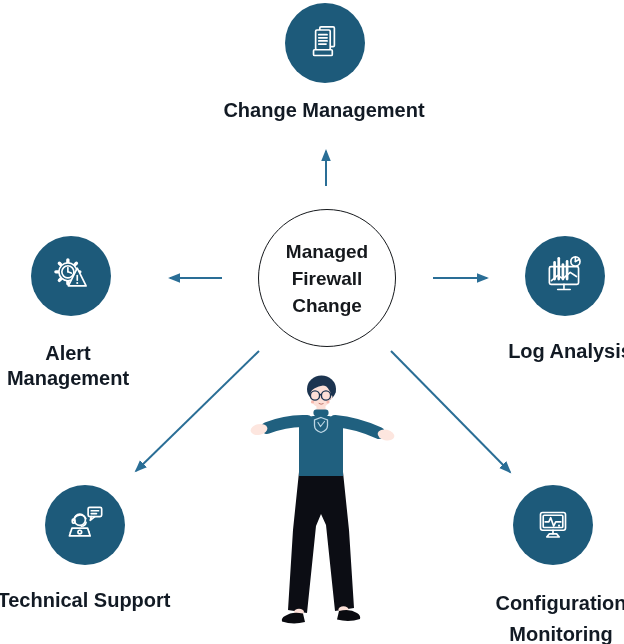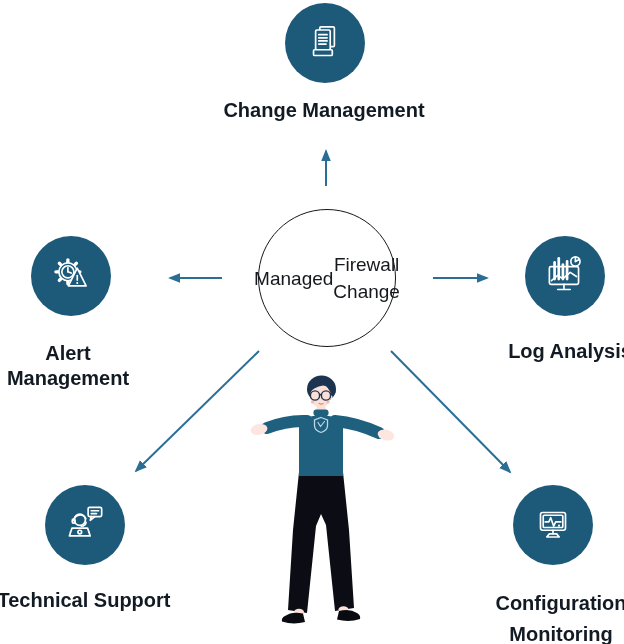--- a/index.html
+++ b/index.html
@@ -22,22 +22,22 @@
   .label { position:absolute; transform:translateX(-50%); text-align:center;
     font-weight:700; font-size:20px; color:#121a24; z-index:2; white-space:nowrap; }
   .label-top    { left:324px; top:99px;text-align:right;  }
   .label-left   { left:68px;  top:341px; width:150px; white-space:normal; line-height:25px; }
   .label-right  { left:570px; top:340px; }
   .label-bleft  { left:84px;  top:589px; }
   .label-bright { left:561px; top:588px; width:140px; white-space:normal; line-height:31px; }
 
   .center-circle { position:absolute; left:258px; top:209px; width:138px; height:138px;
     border-radius:50%; background:#ffffff; border:1.5px solid #15181c;
-    display:flex; flex-direction:row; align-items:center; justify-content:center;
-    font-weight:400; font-size:19px; line-height:27px; color:#15181c; text-align:center; z-index:3; }
+    display:flex; flex-direction:column; align-items:center; justify-content:center;
+    font-weight:700; font-size:19px; line-height:27px; color:#15181c; text-align:center; z-index:3; }
 
   svg.person { position:absolute; left:235px; top:362px; width:180px; height:282px; z-index:2; }
 
   .icon-stroke { stroke:#ffffff; stroke-width:1.6; fill:none; stroke-linecap:round; stroke-linejoin:round; }
   .icon-fill-bg { fill:#1d5a7a; }
 </style>
 </head>
 <body>
 
 <div class="canvas">

